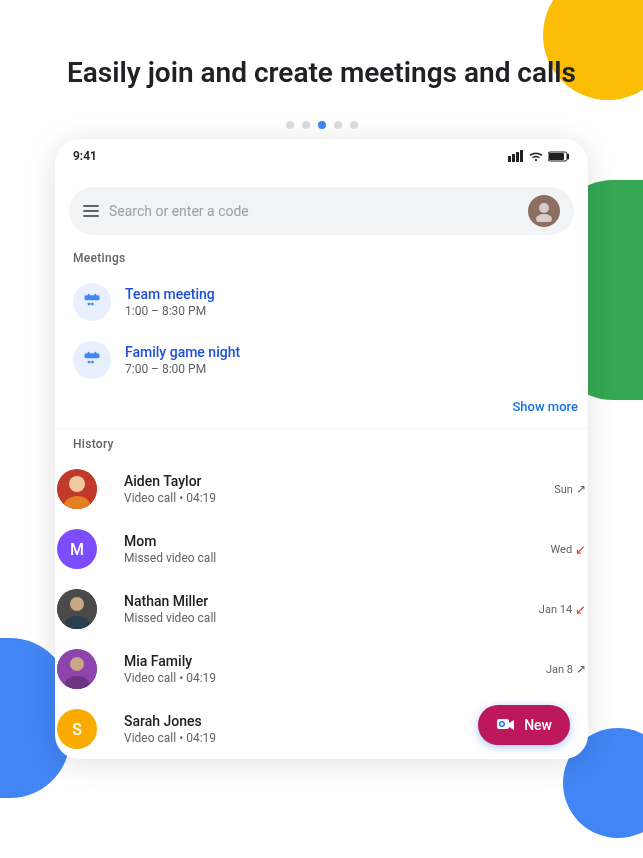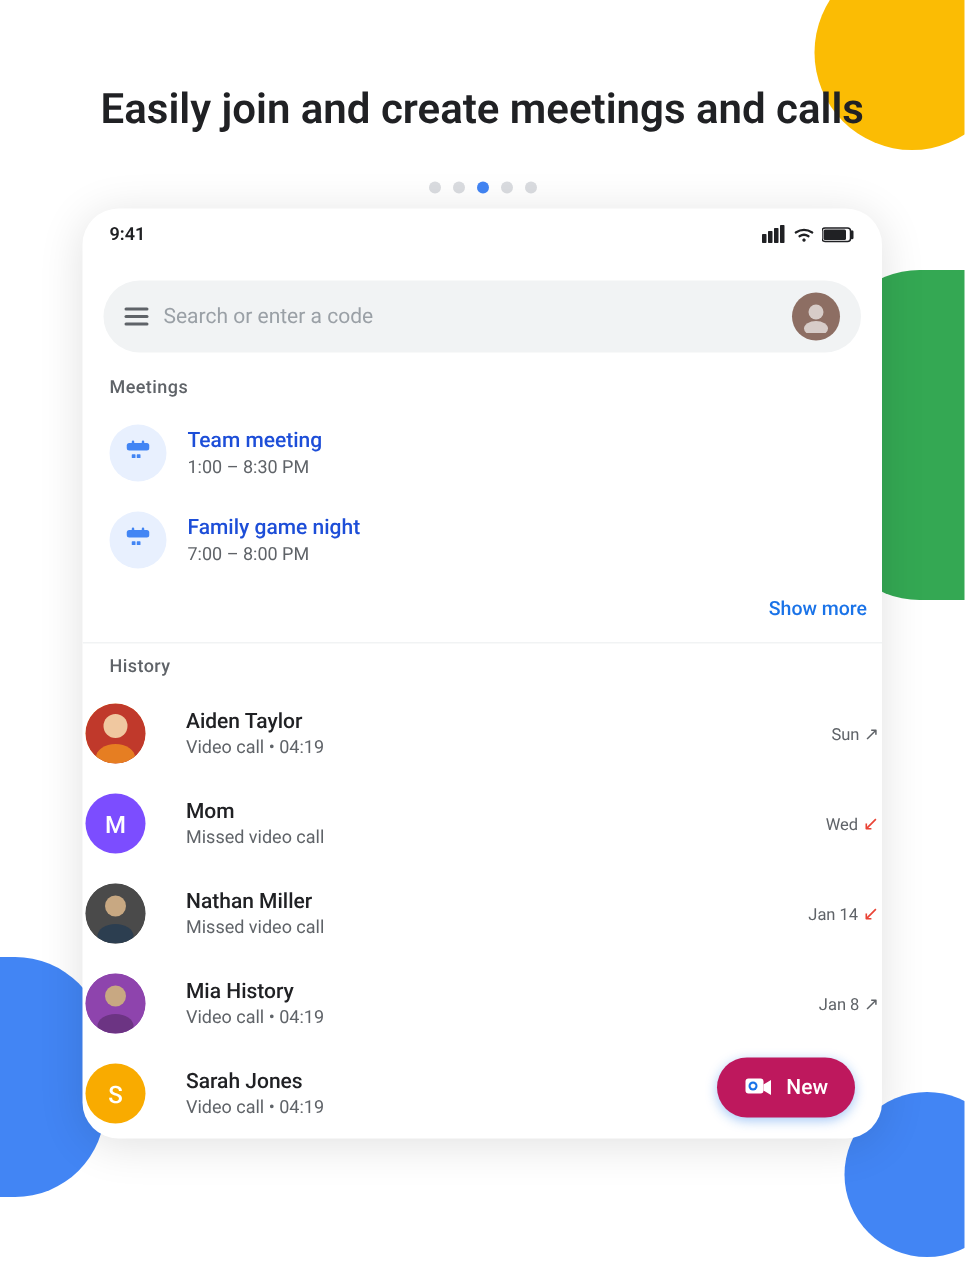--- a/index.html
+++ b/index.html
@@ -452,21 +452,21 @@
 
   <div class="history-item">
     <div class="history-avatar" style="background:#8e44ad">
       <svg width="40" height="40" viewBox="0 0 40 40">
         <circle cx="20" cy="20" r="20" fill="#8e44ad"></circle>
         <circle cx="20" cy="15" r="7" fill="#c8a882"></circle>
         <ellipse cx="20" cy="35" rx="12" ry="8" fill="#6c3483"></ellipse>
       </svg>
     </div>
     <div class="history-info">
-      <div class="history-name">Mia History</div>
+      <div class="history-name">Mia Family</div>
       <div class="history-sub">Video call  •  04:19</div>
     </div>
     <div class="history-meta">
       <div class="date-label">
         <span>Jan 8</span>
         <span class="arrow-out">↗</span>
       </div>
     </div>
   </div>
 

